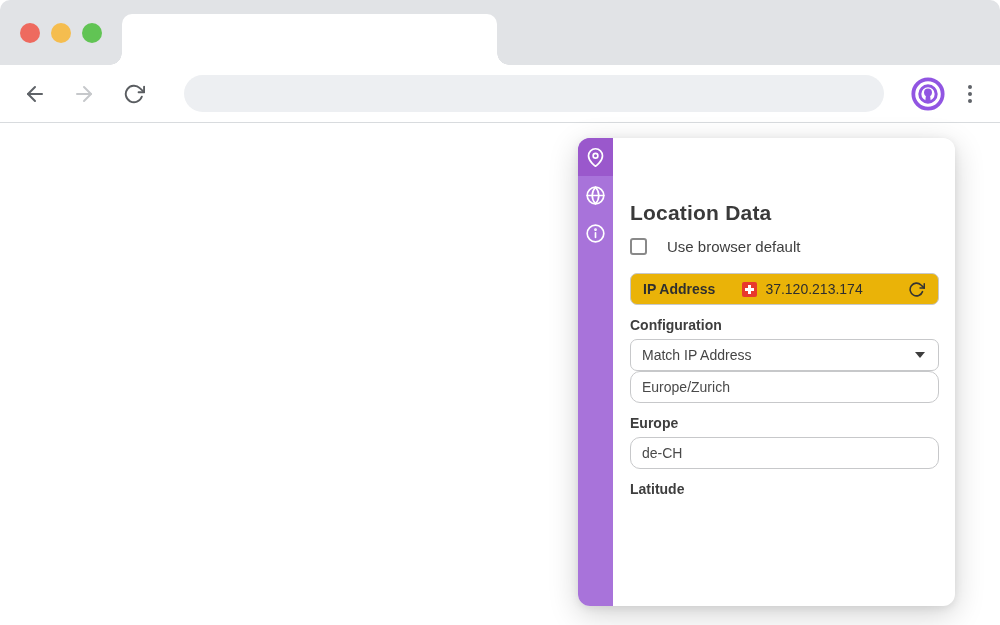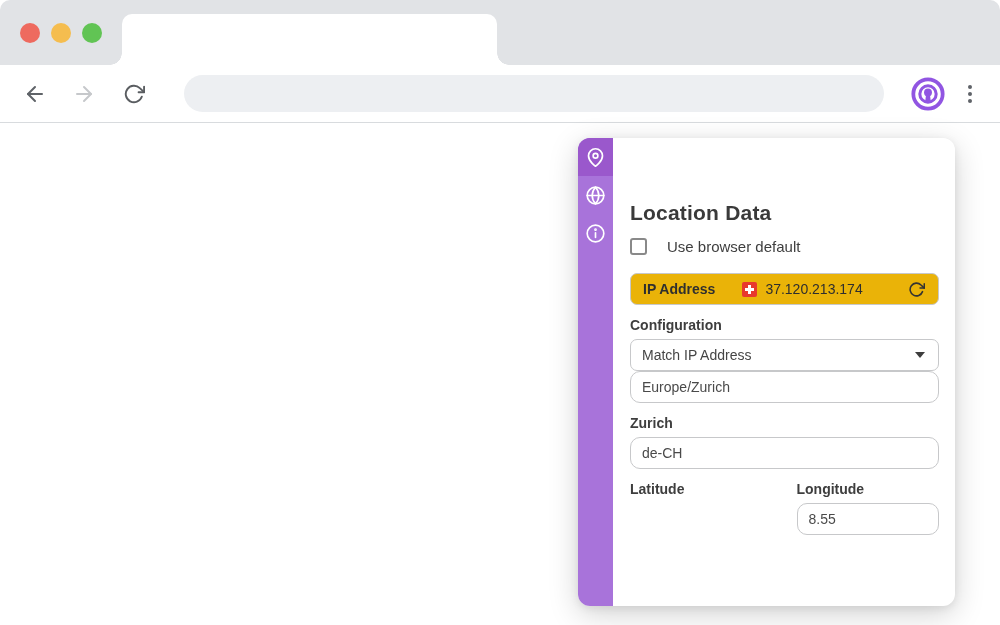--- a/index.html
+++ b/index.html
@@ -155,29 +155,25 @@
         </div>
 
         <div class="field-label">Configuration</div>
         <div class="selectbox">
           <span>Match IP Address</span>
           <span class="caret"></span>
         </div>
 
         <input class="tfield" type="text" value="Europe/Zurich" style="">
 
-        <div class="field-label">Zurich</div>
+        <div class="field-label">Europe</div>
         <input class="tfield" type="text" value="de-CH" style="">
 
         <div class="coord-row">
           <div class="coord-col">
             <div class="field-label">Latitude</div>
-          </div>
-          <div class="coord-col">
-            <div class="field-label">Longitude</div>
-            <input class="tfield" type="text" value="8.55" style="">
           </div>
         </div>
       </div>
     </div>
 
   </div>
 </div>
 
 </body></html>

